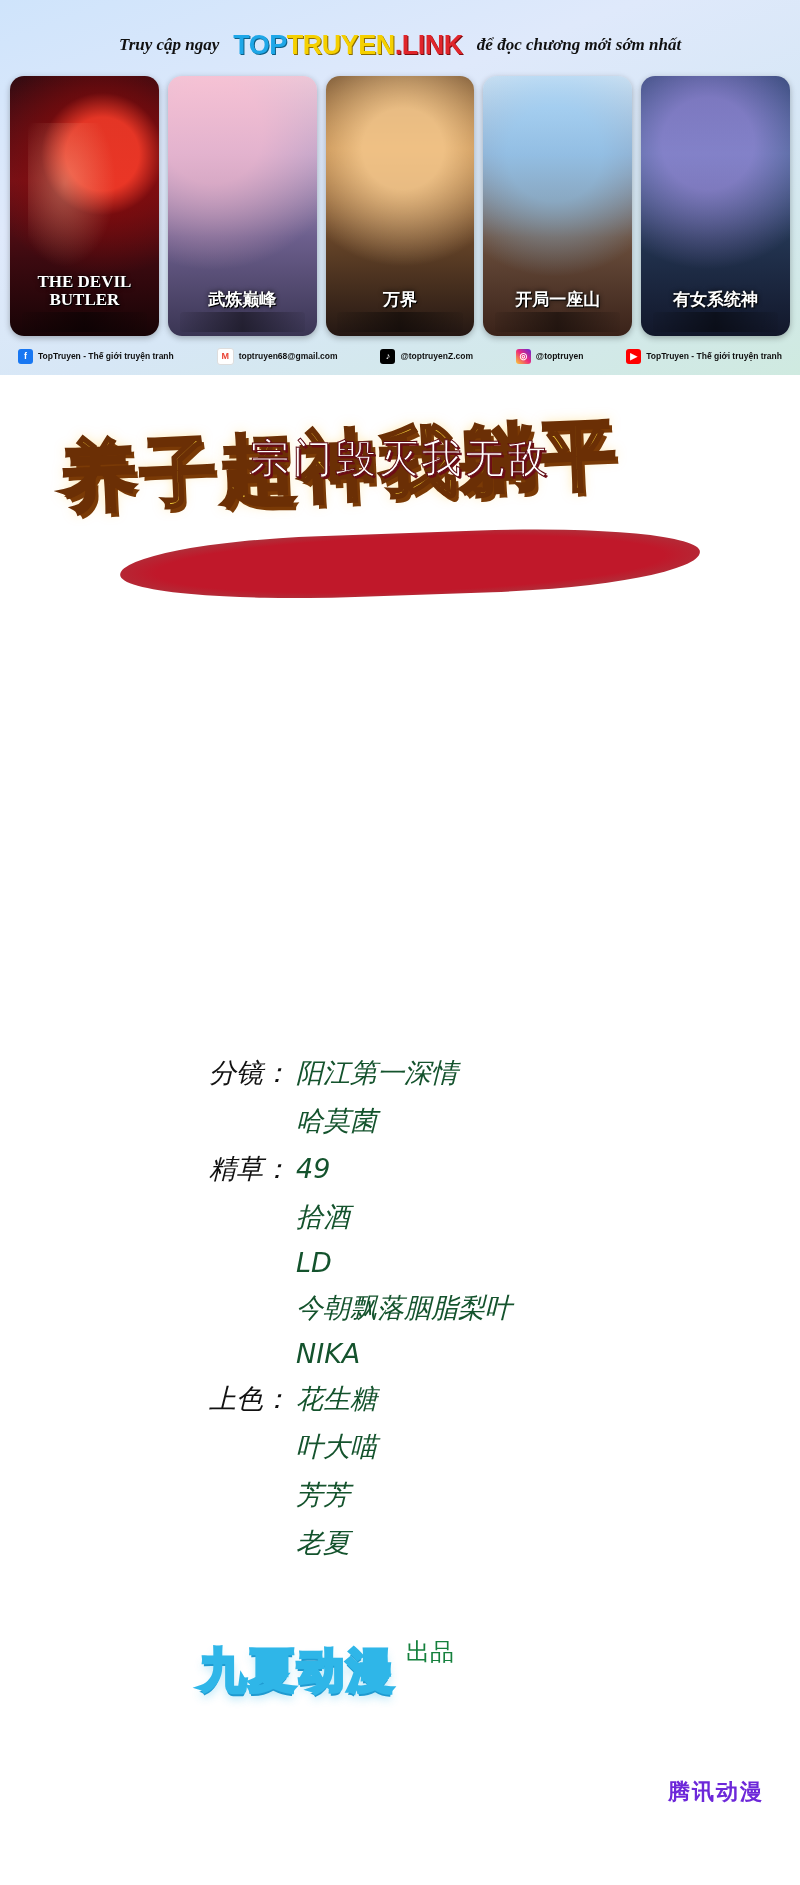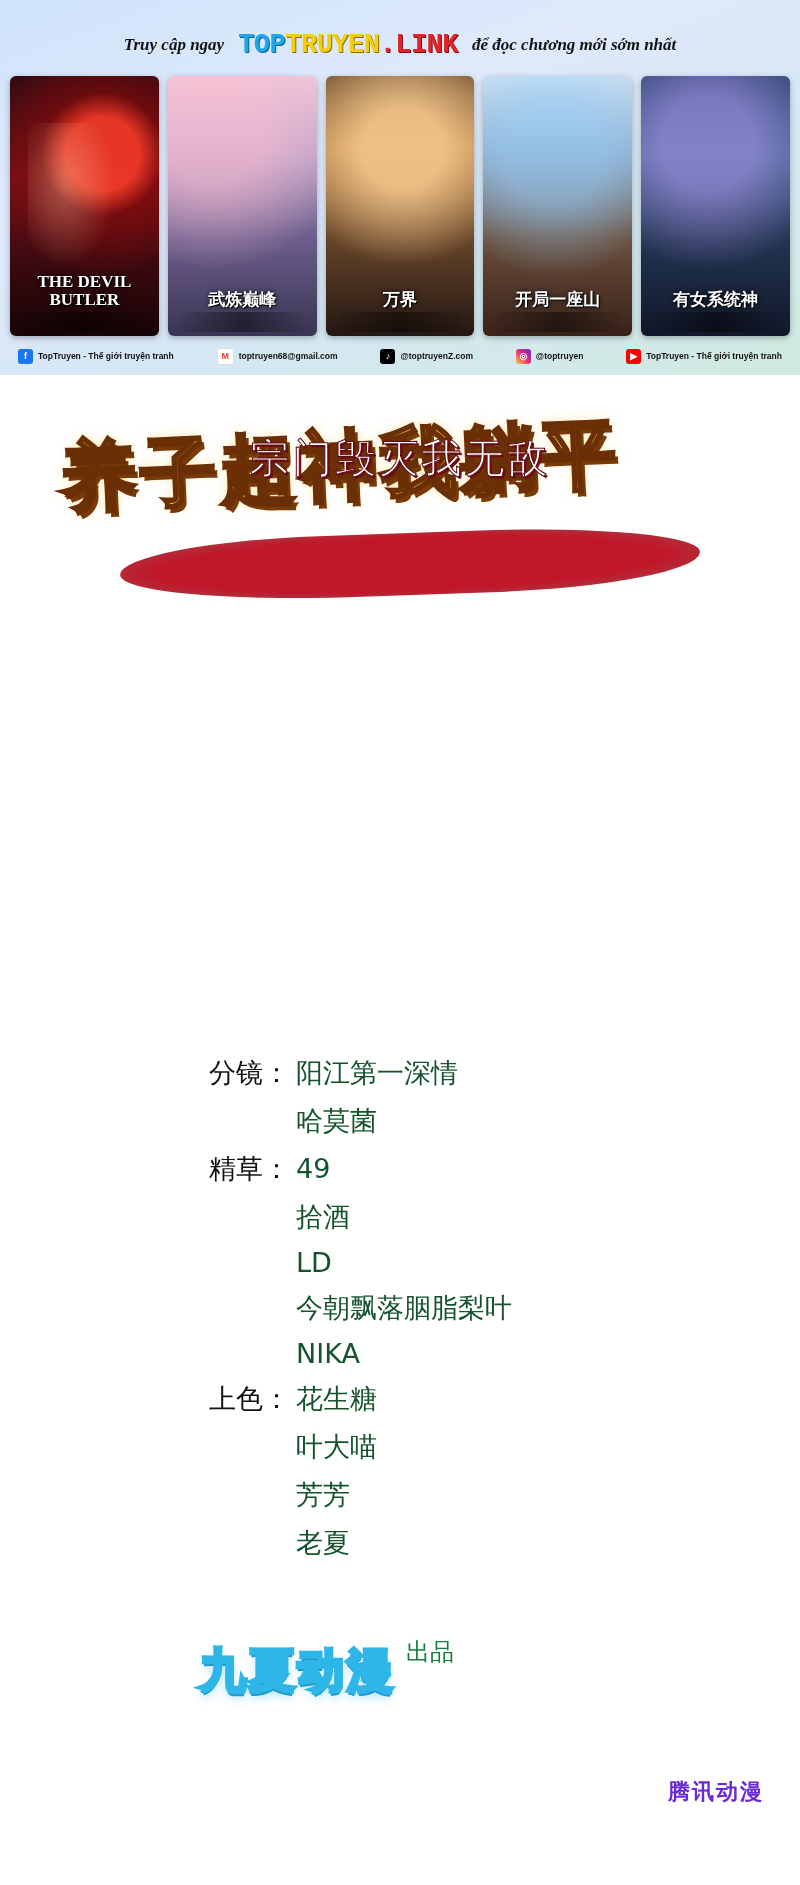--- a/index.html
+++ b/index.html
@@ -37,41 +37,41 @@
     font-family: "Liberation Serif", serif;
     font-weight: bold;
     font-style: italic;
     font-size: 17px;
     color: #111;
     white-space: nowrap;
   }
   .logo-wrap {
     display: flex;
     align-items: baseline;
-    font-family: Liberation Mono, monospace;
+    font-family: Liberation Sans, sans-serif;
     font-weight: bold;
     font-size: 27px;
     letter-spacing: -0.5px;
     white-space: nowrap;
   }
   .logo-top { color: #1ea7e8; text-shadow: 1px 1px 0 #0d5f86; }
   .logo-truyen { color: #f5d000; text-shadow: 1px 1px 0 #8a6b00; }
   .logo-link { color: #e0252b; text-shadow: 1px 1px 0 #7a0d10; }
 
   .thumbs {
     display: flex;
     gap: 9px;
     padding: 0 10px;
     height: 260px;
     box-sizing: border-box;
   }
   .thumb {
     position: relative;
     flex: 1;
-    border-radius: 6px;
+    border-radius: 14px;
     overflow: hidden;
     box-shadow: 0 2px 6px rgba(0,0,0,.28);
   }
   .thumb .t-title {
     position: absolute;
     left: 0; right: 0;
     bottom: 26px;
     text-align: center;
     font-family: "Liberation Serif", serif;
     font-weight: bold;
@@ -205,20 +205,21 @@
     -webkit-text-stroke: 1px #5e0a12;
     text-shadow: 2px 2px 0 #6e0c15;
     white-space: nowrap;
   }
 
   .credits {
     position: absolute;
     left: 0;
     top: 680px;
     width: 800px;
+    font-style: italic;
   }
   .credit-row {
     display: flex;
     align-items: baseline;
     margin-bottom: 12px;
   }
   .credit-label {
     width: 290px;
     text-align: right;
     font-size: 27px;

